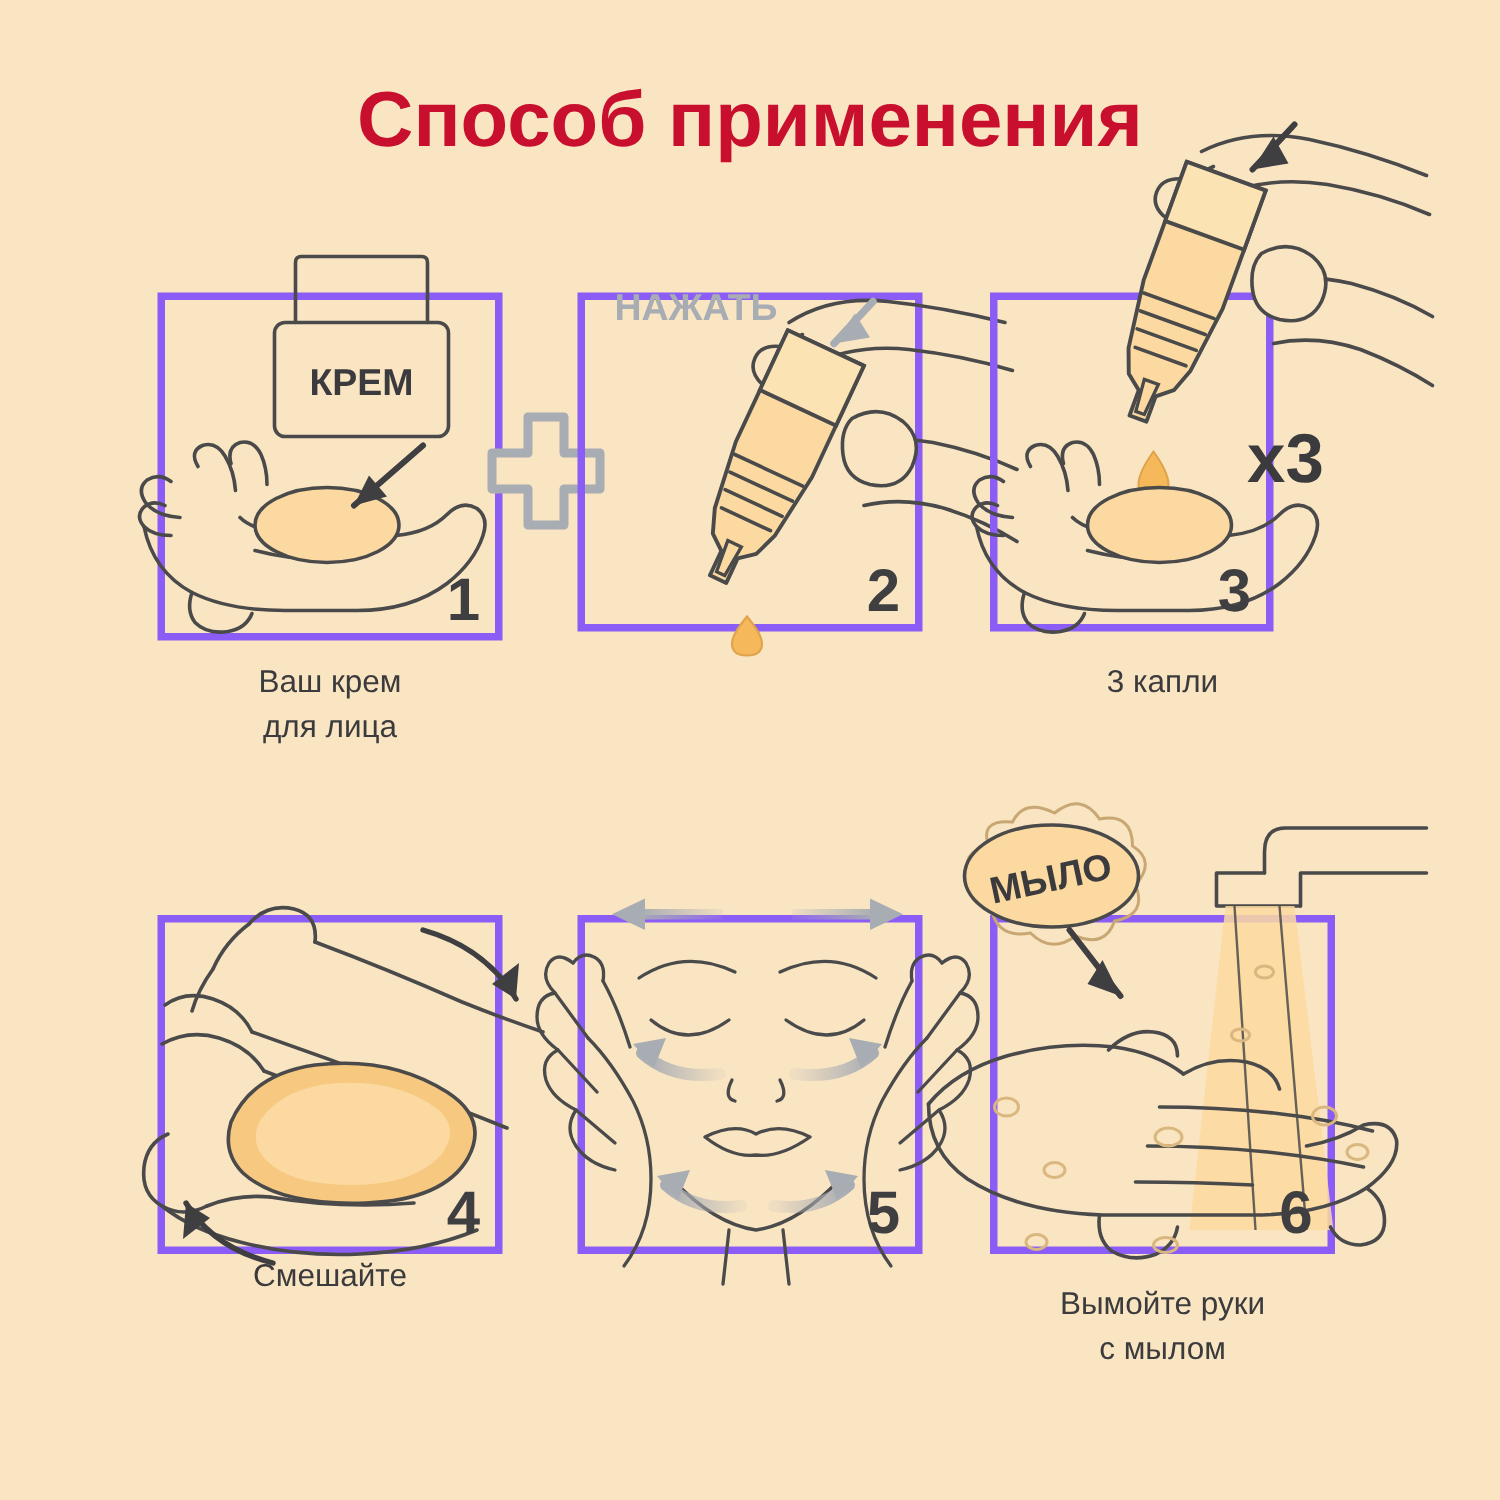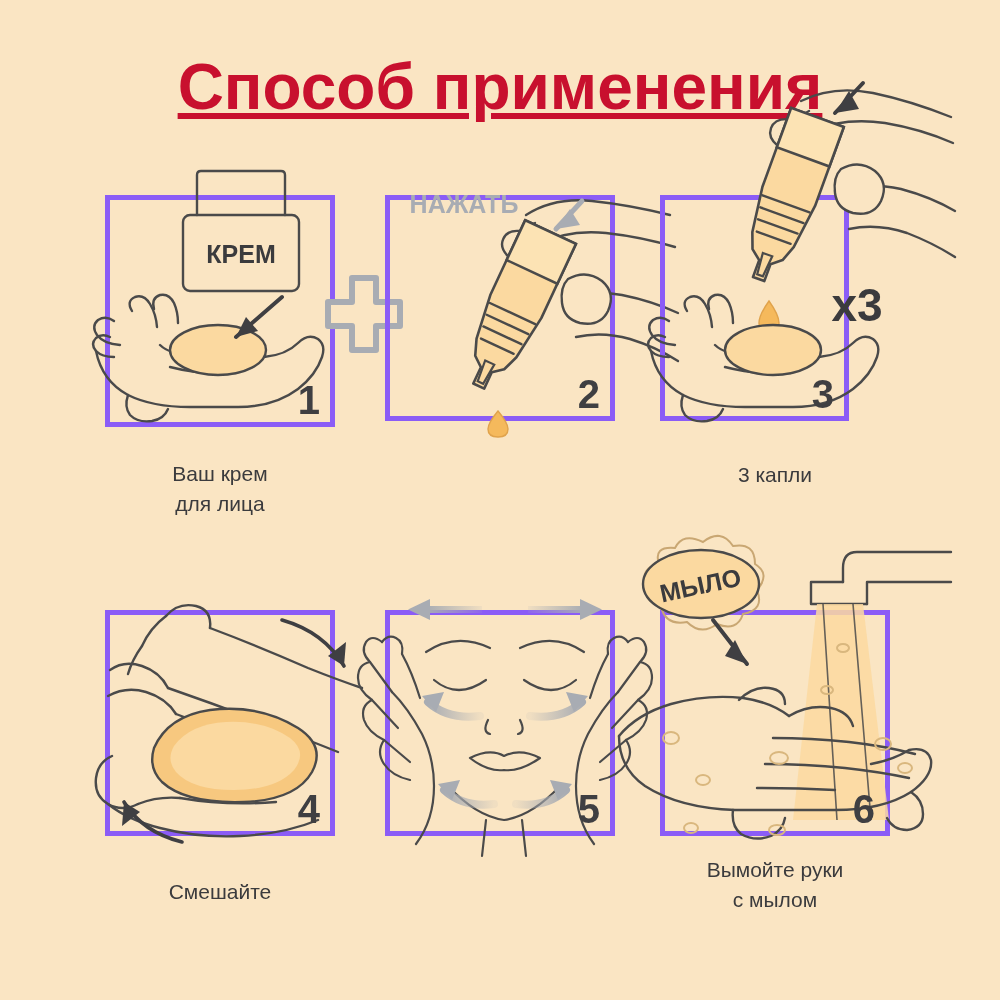--- a/index.html
+++ b/index.html
@@ -19,26 +19,25 @@
     inset: 0;
   }
 
   
   .title {
     position: absolute;
     left: 0;
     top: 52px;
     width: 1000px;
     text-align: center;
-    font-size: 64px;
+    font-size: 52px;
     font-weight: bold;
     color: #c8102e;
     letter-spacing: 0px;
     line-height: 1.1;
-    text-decoration: underline;
   }
 
   
   .panel {
     position: absolute;
     box-sizing: border-box;
     border: 5px solid #8b5cf6;
     background: transparent;
   }
   .panel-art {
@@ -331,21 +330,21 @@
       <path d="M42 66 Q34 48 54 44 Q48 26 70 28 Q78 12 98 22 Q116 8 128 26 Q150 22 150 44 Q166 54 152 70 Q160 90 138 94 Q132 112 112 104 Q96 116 82 102 Q60 106 56 86 Q38 82 42 66 Z" fill="none" stroke="#c9a773" stroke-width="2"></path>
       <ellipse cx="96" cy="64" rx="58" ry="34" fill="#fbd9a0" stroke="#4a4a4a" stroke-width="2.4"></ellipse>
 
       <path d="M108 100 L142 144" stroke="#3f3f42" stroke-width="4" stroke-linecap="round" fill="none"></path>
       <path d="M142 144 L120 136 L130 120 Z" fill="#3f3f42"></path>
       <text x="96" y="74" font-family="Liberation Sans, sans-serif" font-size="25" font-weight="bold" fill="#3b3b3d" text-anchor="middle" transform="rotate(-12 96 68)">МЫЛО</text>
     </svg>
     <div class="panel-num">6</div>
   </div>
 
-  <div class="caption" style="left:85px; top:459px; width:270px;">Ваш крем
+  <div class="caption" style="left:85px; top:440px; width:270px;">Ваш крем
 для лица</div>
-  <div class="caption" style="left:640px; top:440px; width:270px;margin-top:20px;">3 капли</div>
-
-  <div class="caption" style="left:85px; top:877px; width:270px;">Смешайте</div>
+  <div class="caption" style="left:640px; top:440px; width:270px;">3 капли</div>
+
+  <div class="caption" style="left:85px; top:836px; width:270px;">Смешайте</div>
   <div class="caption" style="left:640px; top:855px; width:270px;">Вымойте руки
 с мылом</div>
 
 </div>
 
 </body></html>

